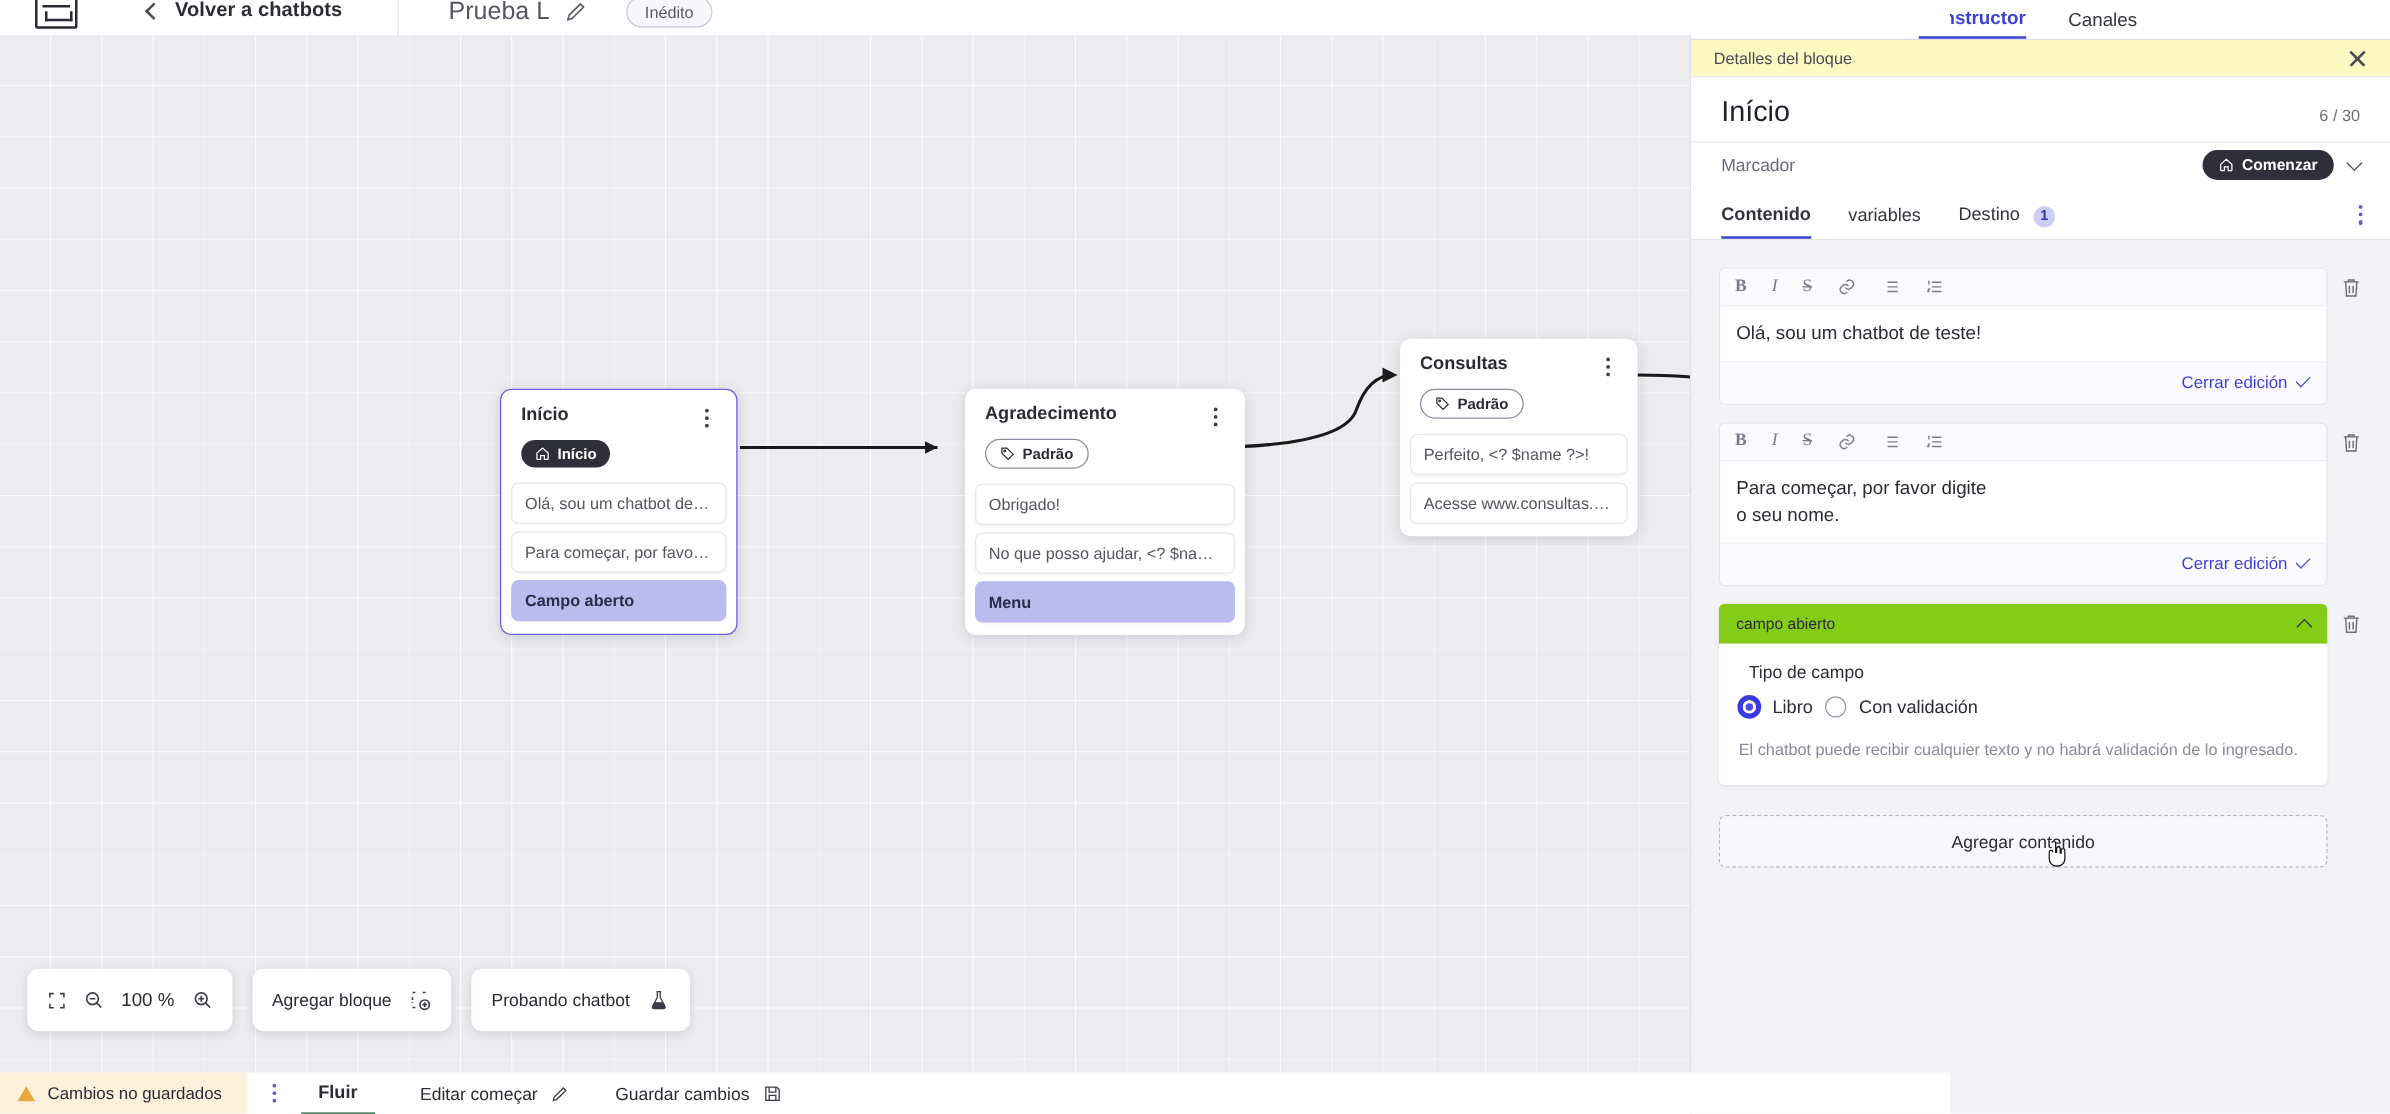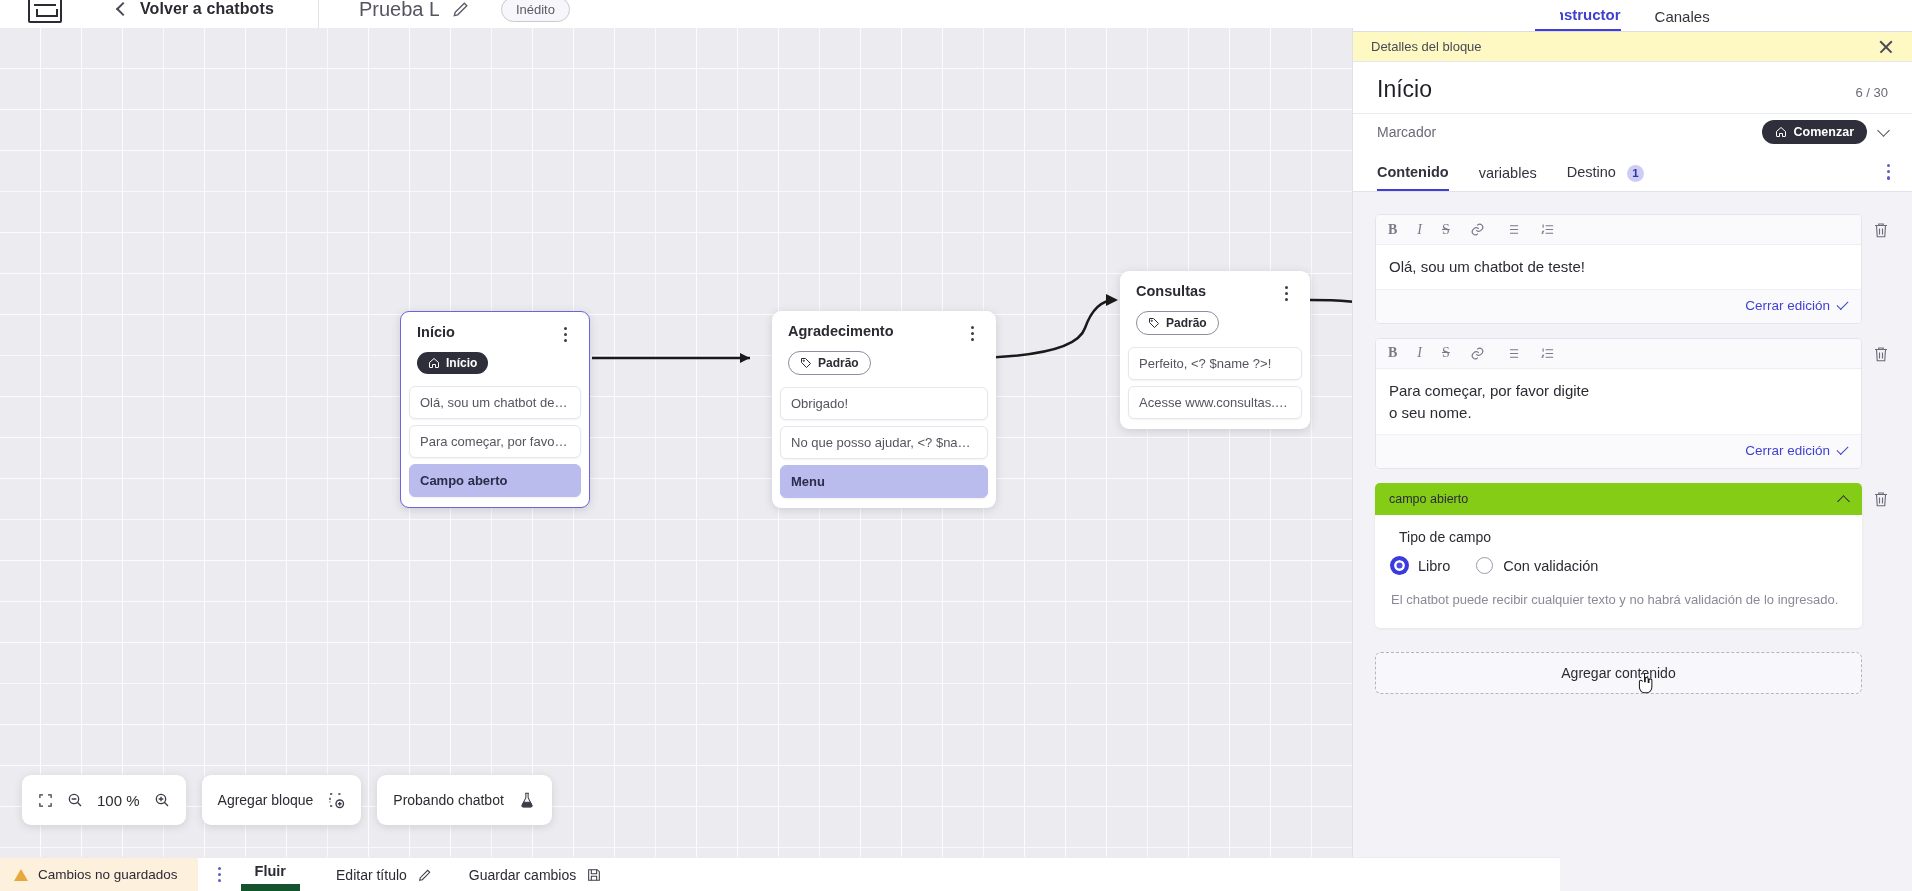--- a/index.html
+++ b/index.html
@@ -109,21 +109,21 @@
     background: #fdf0dd; height: 34px; display: flex; align-items: center; gap: 10px;
     padding: 0 20px 0 14px; font-size: 13.5px; color: #2b2b33;
   }
   .warn-tri { width: 0; height: 0; border-left: 7px solid transparent; border-right: 7px solid transparent; border-bottom: 12px solid #e9a93a; position: relative; }
   .sb-kebab { margin: 0 20px; display: flex; flex-direction: column; gap: 3px; align-items: center; cursor: pointer; }
   .sb-kebab i { width: 3px; height: 3px; border-radius: 50%; background: #5c5ccd; }
   .sb-tab {
     font-size: 14.5px; color: #2b2b33; font-weight: 600; padding: 0 14px; height: 34px;
     display: flex; align-items: center; cursor: pointer;
   }
-  .sb-tab.active { border-bottom: 8px solid #14532d; }
+  .sb-tab.active { border-bottom: 2px solid #14532d; }
   .sb-item { display: flex; align-items: center; gap: 10px; font-size: 14px; color: #2b2b33; margin-left: 36px; cursor: pointer; }
 
   
   .panel {
     position: absolute; right: 0; top: 0; width: 560px; height: 891px;
     background: #f2f2f7; border-left: 1px solid #e0e0e8; display: flex; flex-direction: column;
   }
   .panel-tabs {
     height: 32px; background: #ffffff; display: flex; align-items: flex-end;
     gap: 34px; padding: 0 28px 0 16px; border-bottom: 1px solid #dcdce6;
@@ -199,21 +199,21 @@
 
   .accordion { flex: 1; border-radius: 5px; overflow: hidden; box-shadow: 0 1px 3px rgba(0,0,0,.06); }
   .acc-head {
     background: #84cc16; padding: 9px 14px; display: flex; align-items: center;
     justify-content: space-between; cursor: pointer;
   }
   .acc-title { font-size: 12.5px; color: #2b2b3c; }
   .chev-up { width: 9px; height: 9px; border-left: 1.8px solid #2b2b3c; border-top: 1.8px solid #2b2b3c; transform: rotate(45deg); margin-top: 4px; }
   .acc-body { background: #ffffff; padding: 14px 16px 18px 16px; }
   .acc-label { font-size: 14px; color: #2b2b33; margin-left: 8px; }
-  .radio-row { display: flex; align-items: center; gap: 26px; margin-top: 12px; }
+  .radio-row { display: flex; align-items: center; gap: 10px; margin-top: 12px; }
   .radio-item { display: flex; align-items: center; gap: 10px; cursor: pointer; }
   .radio { width: 17px; height: 17px; border-radius: 50%; border: 1.6px solid #9a9aac; background: #fff; }
   .radio.on { border: 3.5px solid #3a3ae0; background: #4b4be8; box-shadow: inset 0 0 0 2.5px #fff, 0 0 0 1px #3a3ae0; }
   .radio-label { font-size: 14.5px; color: #2b2b33; }
   .acc-note { margin-top: 16px; font-size: 13px; color: #8a8a98; line-height: 1.55; }
 
   .add-content {
     margin-top: 24px; border: 1.5px dashed #b4b4c4; border-radius: 6px; background: #f8f8fc;
     height: 42px; display: flex; align-items: center; justify-content: center;
     font-size: 14px; color: #2b2b33; cursor: pointer; position: relative;
@@ -377,21 +377,21 @@
     </div>
     <span class="sb-kebab">
         <i></i>
         <i></i>
         <i></i>
       </span>
     <div class="sb-tab active">
       <span>Fluir</span>
     </div>
     <div class="sb-item">
-      <span>Editar título</span>
+      <span>Editar começar</span>
       <svg width="16" height="16" viewBox="0 0 24 24" fill="none" stroke="#3c3c48" stroke-width="1.6">
           <path d="M4 20l4-1 11-11-3-3L5 16z"></path>
         </svg>
     </div>
     <div class="sb-item">
       <span>Guardar cambios</span>
       <svg width="16" height="16" viewBox="0 0 24 24" fill="none" stroke="#3c3c48" stroke-width="1.6">
         <path d="M4 4h13l3 3v13H4z"></path>
           <path d="M8 4v6h8V4M8 20v-6h8v6"></path>
       </svg>

